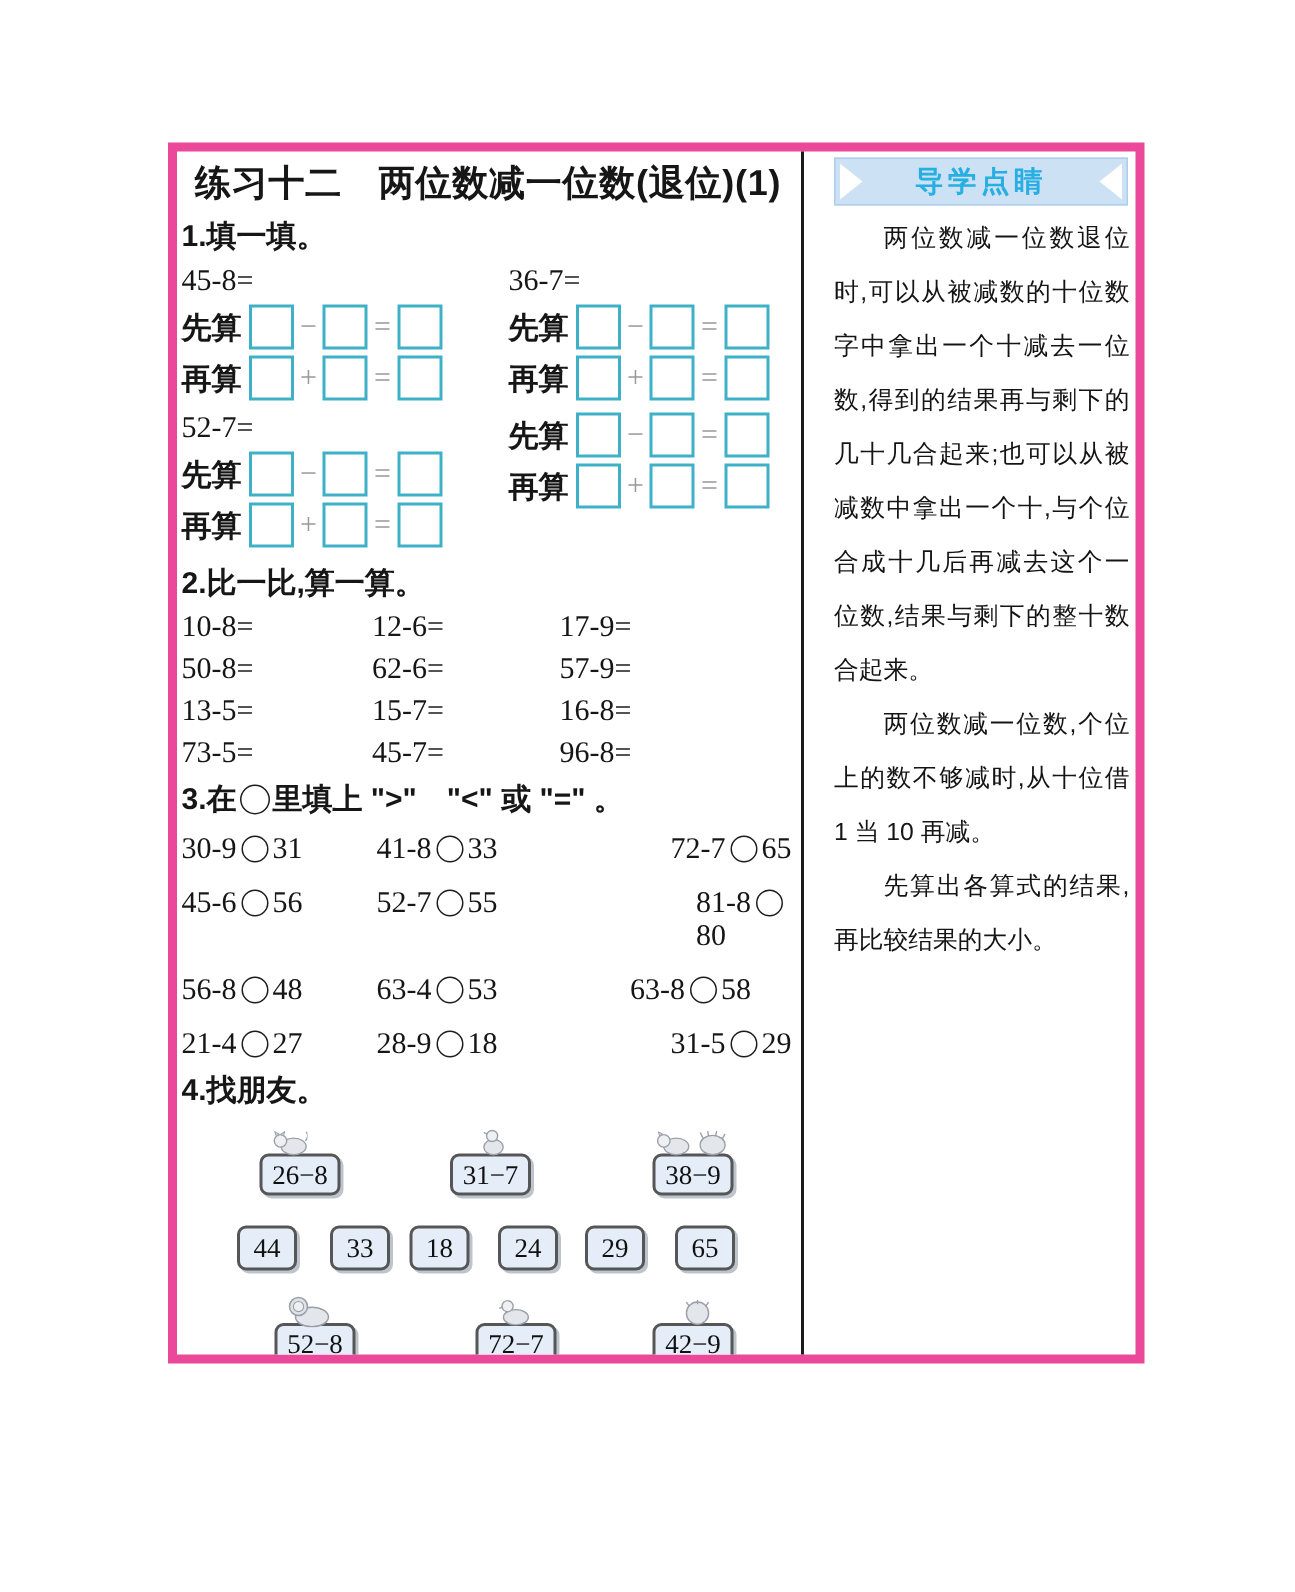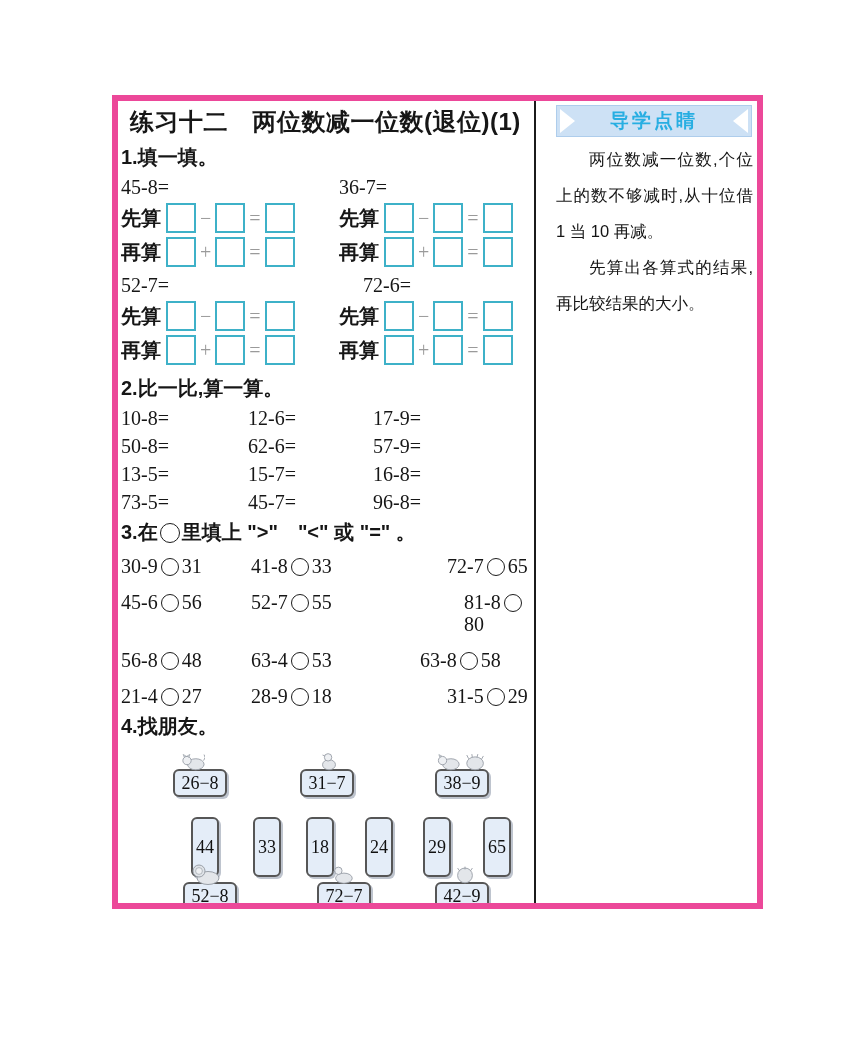--- a/index.html
+++ b/index.html
@@ -37,21 +37,21 @@
   .h-circle{width:20px;height:20px;vertical-align:-4px;margin:0 2px;}
   .s3-grid{display:grid;grid-template-columns:130px 168px 1fr;row-gap:14px;
            font-family:"Liberation Serif",serif;font-size:20px;line-height:22px;margin:9px 0 2px 0;}
 
   
   .s4-area{position:relative;height:200px;margin-top:1px;}
   .card{position:absolute;box-sizing:border-box;background:#e4edf8;border:2px solid #565656;
         border-radius:6px;box-shadow:2px 2px 0 rgba(125,138,158,.5);
         font-family:"Liberation Serif",serif;font-size:18px;line-height:20px;text-align:center;color:#111;}
   .expr-card{padding:2px 5px;min-width:54px;}
-  .ans-card{width:28px;padding:18px 0;margin-left:33px;}
+  .ans-card{width:40px;padding:3px 0;}
   .doodle{position:absolute;width:24px;height:19px;top:-19px;left:6px;}
   .doodle-b{left:27px;}
   .doodle-big{width:30px;height:22px;top:-21px;}
 
   
   .banner{position:relative;height:30px;background:#cde1f5;border:1px solid #aecdec;
           margin:1px 1px 4px 0;display:flex;align-items:center;justify-content:center;}
   .banner::before{content:"";position:absolute;left:3px;top:50%;transform:translateY(-50%);
           border-top:12px solid transparent;border-bottom:12px solid transparent;border-left:15px solid #fff;}
   .banner::after{content:"";position:absolute;right:3px;top:50%;transform:translateY(-50%);
@@ -129,21 +129,20 @@
           <span class="calc-label">再算</span>
           <span class="fill-box"></span>
           <span class="op">+</span>
           <span class="fill-box"></span>
           <span class="op">=</span>
           <span class="fill-box"></span>
         </div>
       </div>
 
       <div>
-        <div class="expr expr-indent">72-6=</div>
         <div class="calc-row">
           <span class="calc-label">先算</span>
           <span class="fill-box"></span>
           <span class="op">−</span>
           <span class="fill-box"></span>
           <span class="op">=</span>
           <span class="fill-box"></span>
         </div>
         <div class="calc-row">
           <span class="calc-label">再算</span>
@@ -256,17 +255,18 @@
           </svg>
         <span>42−9</span>
       </div>
     </div>
   </div>
 
   <div class="side">
     <div class="banner">
       <span class="banner-title">导学点睛</span>
     </div>
+    <p class="sp1">两位数减一位数退位时,可以从被减数的十位数字中拿出一个十减去一位数,得到的结果再与剩下的几十几合起来;也可以从被减数中拿出一个十,与个位合成十几后再减去这个一位数,结果与剩下的整十数合起来。</p>
     <p class="sp2">两位数减一位数,个位上的数不够减时,从十位借 1 当 10 再减。</p>
     <p class="sp3">先算出各算式的结果,再比较结果的大小。</p>
   </div>
 
 </div>
 
 </body></html>

